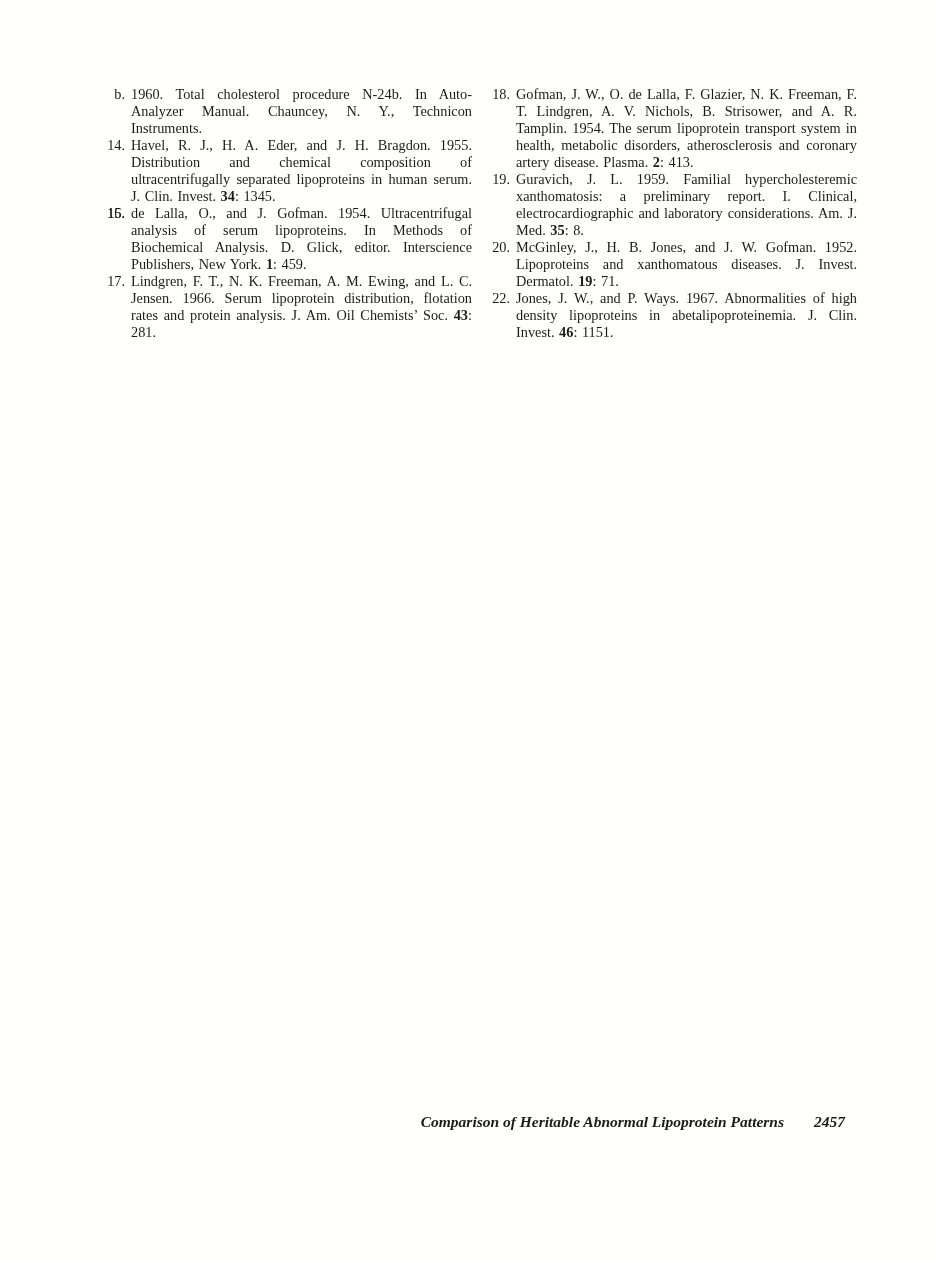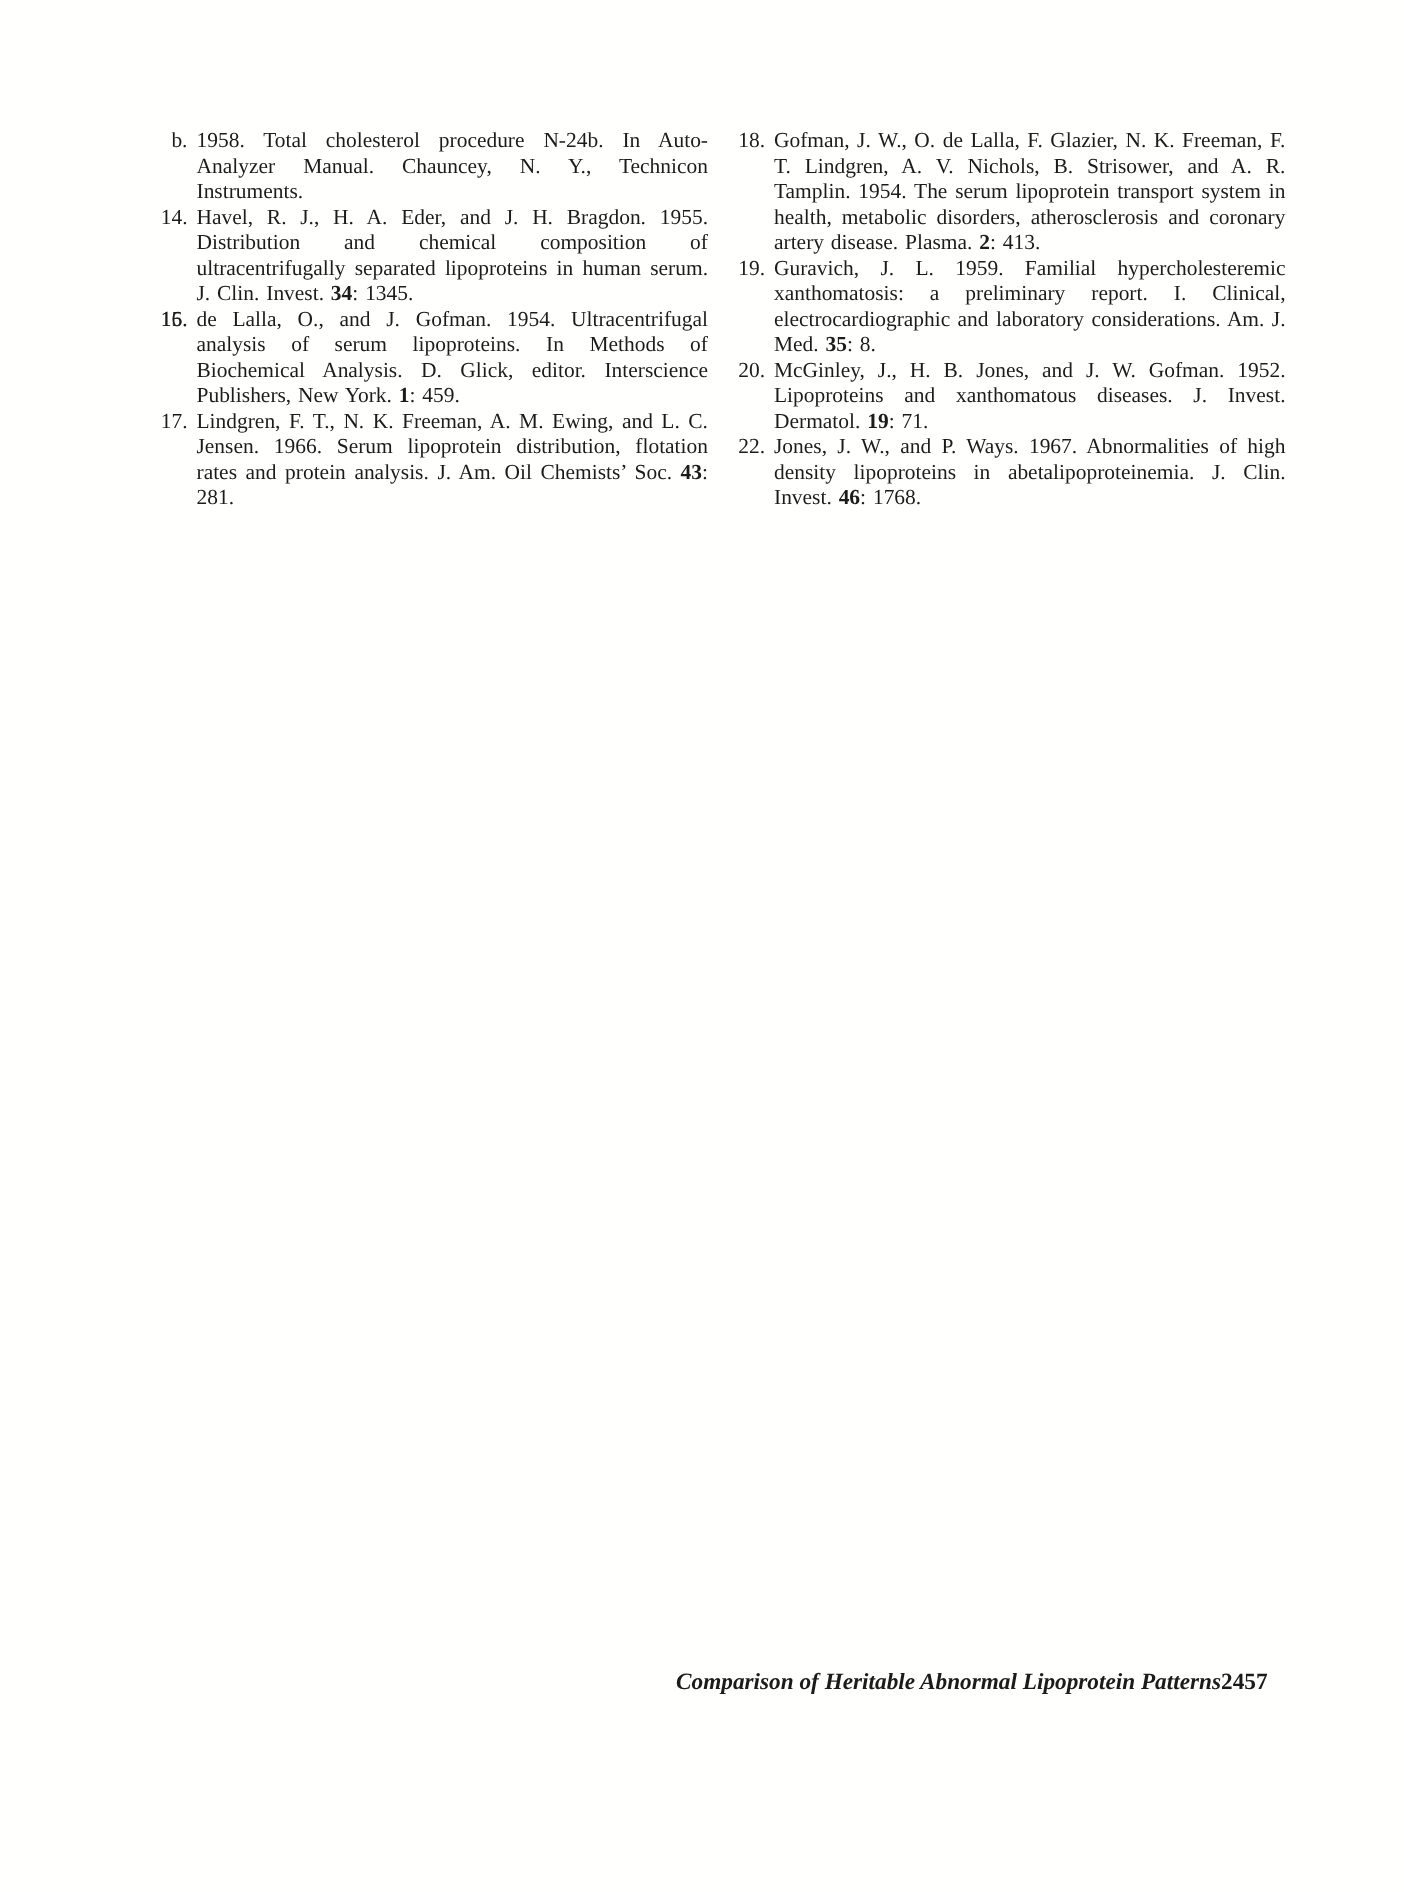--- a/index.html
+++ b/index.html
@@ -52,40 +52,42 @@
     line-height: 19px;
     white-space: nowrap;
   }
   .footer-title {
     font-style: italic;
     font-weight: bold;
     margin-top: 12px;
   }
   .footer-page {
     font-weight: bold;
+    margin-left: 30px;
+    font-style: italic;
   }
 </style>
 </head>
 <body>
 
 <div class="page">
 
   <div class="columns">
     <div class="col" id="col-left">
-        <div class="ref"><span class="ref-num">b.</span><span><span>1958. Total cholesterol procedure N-24b. </span><span class="it">In</span><span> Auto-Analyzer Manual. Chauncey, N. Y., Technicon Instruments.</span></span></div>
+        <div class="ref"><span class="ref-num">b.</span><span><span>1960. Total cholesterol procedure N-24b. </span><span class="it">In</span><span> Auto-Analyzer Manual. Chauncey, N. Y., Technicon Instruments.</span></span></div>
         <div class="ref"><span class="ref-num">14.</span><span><span>Havel, R. J., H. A. Eder, and J. H. Bragdon. 1955. Distribution and chemical composition of ultracentrifugally separated lipoproteins in human serum. </span><span class="it">J. Clin. Invest. </span><span class="bd">34</span><span>: 1345.</span></span></div>
         <div class="ref"><span class="ref-num">15.</span></div>
         <div class="ref"><span class="ref-num">16.</span><span><span>de Lalla, O., and J. Gofman. 1954. Ultracentrifugal analysis of serum lipoproteins. </span><span class="it">In</span><span> Methods of Biochemical Analysis. D. Glick, editor. Interscience Publishers, New York. </span><span class="bd">1</span><span>: 459.</span></span></div>
         <div class="ref"><span class="ref-num">17.</span><span><span>Lindgren, F. T., N. K. Freeman, A. M. Ewing, and L. C. Jensen. 1966. Serum lipoprotein distribution, flotation rates and protein analysis. </span><span class="it">J. Am. Oil Chemists’ Soc. </span><span class="bd">43</span><span>: 281.</span></span></div>
       </div>
     <div class="col" id="col-right">
         <div class="ref"><span class="ref-num">18.</span><span><span>Gofman, J. W., O. de Lalla, F. Glazier, N. K. Freeman, F. T. Lindgren, A. V. Nichols, B. Strisower, and A. R. Tamplin. 1954. The serum lipoprotein transport system in health, metabolic disorders, atherosclerosis and coronary artery disease. </span><span class="it">Plasma. </span><span class="bd">2</span><span>: 413.</span></span></div>
         <div class="ref"><span class="ref-num">19.</span><span><span>Guravich, J. L. 1959. Familial hypercholesteremic xanthomatosis: a preliminary report. I. Clinical, electrocardiographic and laboratory considerations. </span><span class="it">Am. J. Med. </span><span class="bd">35</span><span>: 8.</span></span></div>
         <div class="ref"><span class="ref-num">20.</span><span><span>McGinley, J., H. B. Jones, and J. W. Gofman. 1952. Lipoproteins and xanthomatous diseases. </span><span class="it">J. Invest. Dermatol. </span><span class="bd">19</span><span>: 71.</span></span></div>
-        <div class="ref"><span class="ref-num">22.</span><span><span>Jones, J. W., and P. Ways. 1967. Abnormalities of high density lipoproteins in abetalipoproteinemia. </span><span class="it">J. Clin. Invest. </span><span class="bd">46</span><span>: 1768.</span></span></div>
+        <div class="ref"><span class="ref-num">22.</span><span><span>Jones, J. W., and P. Ways. 1967. Abnormalities of high density lipoproteins in abetalipoproteinemia. </span><span class="it">J. Clin. Invest. </span><span class="bd">46</span><span>: 1151.</span></span></div>
       </div>
   </div>
 
   <div class="footer">
     <span class="footer-title">Comparison of Heritable Abnormal Lipoprotein Patterns</span><span class="footer-page">2457</span>
   </div>
 
 </div>
 
 </body></html>

